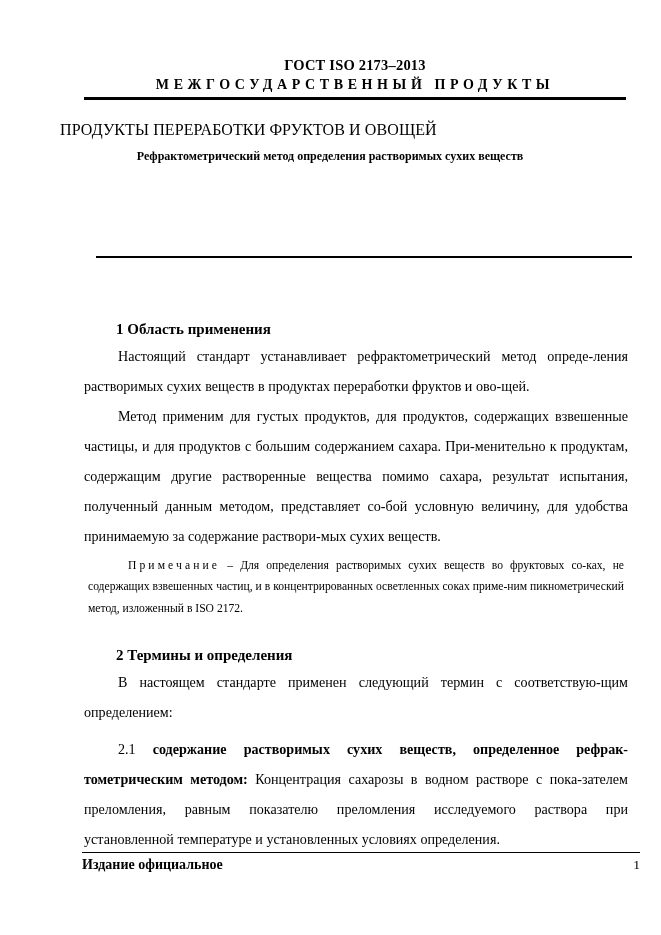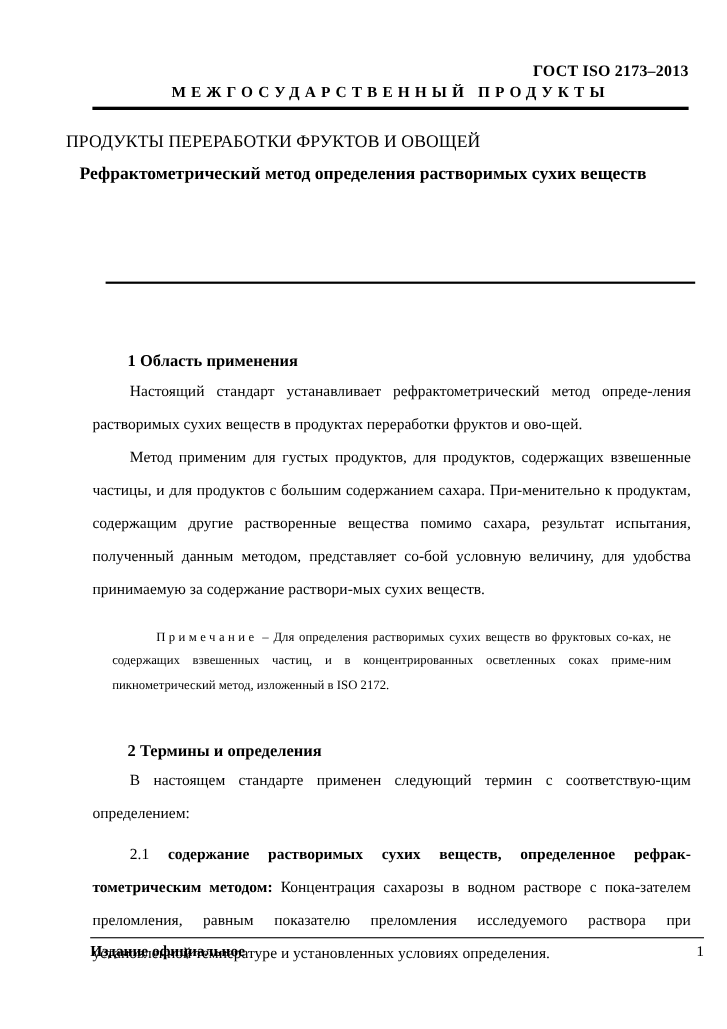--- a/index.html
+++ b/index.html
@@ -25,21 +25,21 @@
   }
 
   
   .header-zone {
     position: absolute;
     left: 84px;
     top: 56px;
     width: 542px;
   }
   .doc-code {
-    text-align: right;
+    text-align: center;
     font-weight: bold;
     font-size: 14.5px;
     letter-spacing: 0.2px;
     line-height: 1.25;
   }
   .std-type {
     margin-top: 3px;
     text-align: center;
     font-weight: bold;
     font-size: 14px;
@@ -63,21 +63,21 @@
     text-align: left;
     font-weight: normal;
     font-size: 16px;
     letter-spacing: 0.1px;
     line-height: 1.3;
   }
   .title-ru-sub {
     margin-top: 8px;
     text-align: center;
     font-weight: bold;
-    font-size: 16px;
+    font-size: 12px;
     line-height: 1.3;
   }
   .title-en {
     position: absolute;
     left: 60px;
     top: 192px;
     width: 540px;
   }
   .title-en-main,
   .title-en-sub {
@@ -125,21 +125,21 @@
   }
   p.para {
     margin: 0;
     font-size: 14.1px;
     line-height: 30px;
     text-align: justify;
     text-indent: 34px;
     hyphens: manual;
   }
   p.note {
-    margin: 18px;
+    margin: 4px;
     font-size: 11.6px;
     line-height: 21.5px;
     text-align: justify;
     text-indent: 40px;
   }
   .sp-sm { height: 7px; }
   .sp-lg { height: 21px; }
   .spaced-word { letter-spacing: 3.1px; }
   .b { font-weight: bold; }
 

